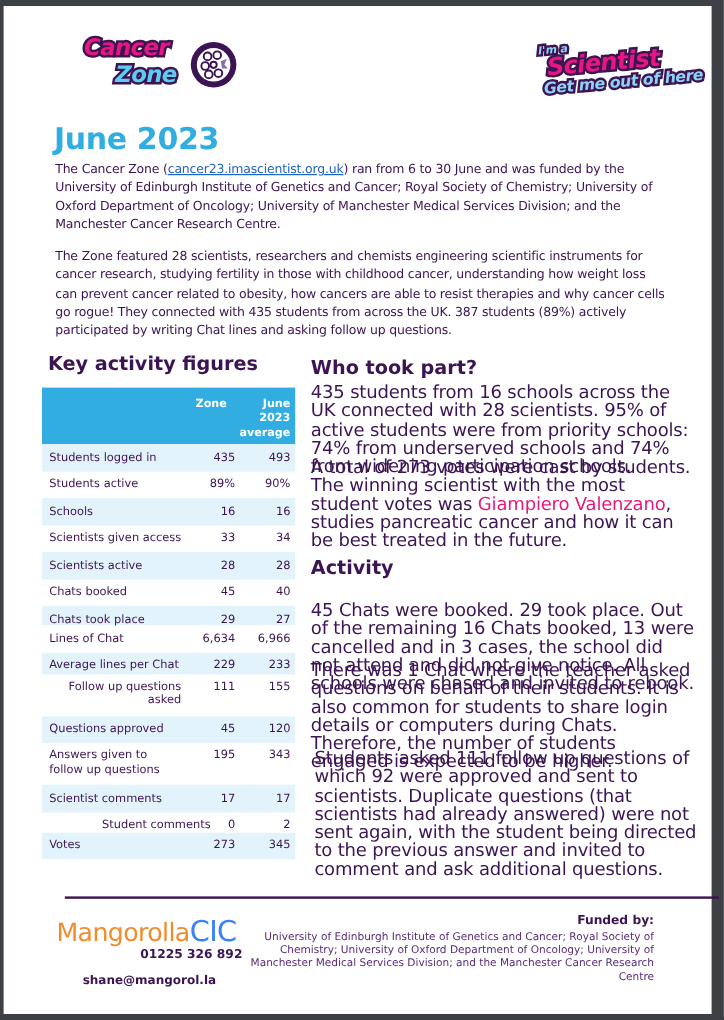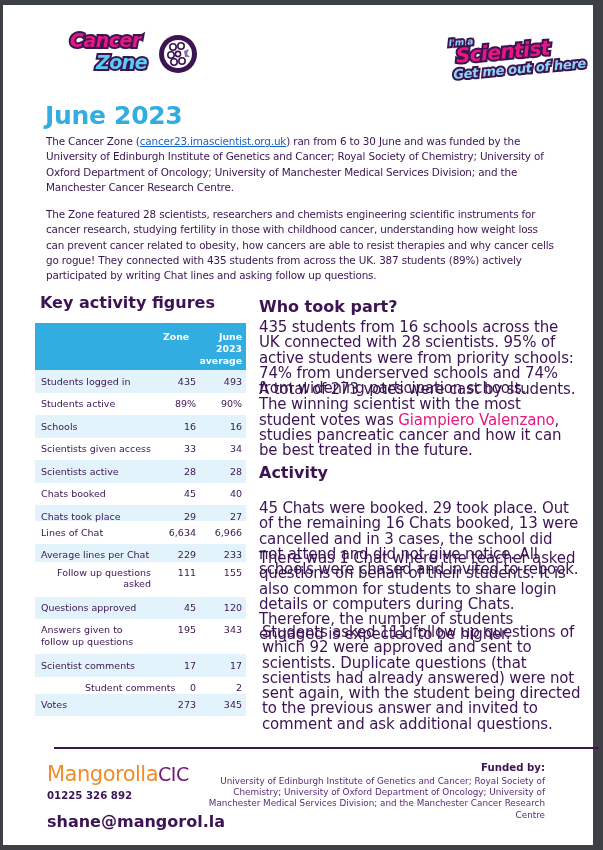--- a/index.html
+++ b/index.html
@@ -41,23 +41,23 @@
   .row .lab { position: absolute; left: 6px; line-height: 11.5px; }
   .row .v1 { position: absolute; right: 50px; }
   .row .v2 { position: absolute; right: 4px; text-align: right; }
 
   .hr { left: 51px; top: 742px; width: 545px; height: 2px; background: #3c1453; }
 
   .rhead { left: 256px; font-size: 16px; font-weight: bold; color: #3c1453; }
   .rpara { left: 256px; width: 320px; font-size: 15px; line-height: 15.3px; color: #3c1453; letter-spacing: -0.15px; }
 
   .mango { left: 44px; top: 757px; font-size: 21px; color: #f08c2c; letter-spacing: -0.5px; }
-  .mango .cic { color: #701a75; font-size: 19px; }
-  .phone { left: 44px; width: 155px; top: 785px; text-align: left; font-size: 10.2px; font-weight: bold; color: #3c1453; }
-  .email { left: 44px; width: 155px; top: 799px; text-align: center; font-size: 16px; font-weight: bold; color: #3c1453; margin-top: 8px; }
+  .mango .cic { color: #3b82f6; font-size: 24px; }
+  .phone { left: 44px; width: 155px; top: 785px; text-align: right; font-size: 10.2px; font-weight: bold; color: #3c1453; }
+  .email { left: 44px; width: 155px; top: 799px; text-align: center; font-size: 10px; font-weight: bold; color: #3c1453; margin-top: 8px; }
 
   .funded { right: 48px; top: 757px; font-size: 10.2px; font-weight: bold; color: #3c1453; text-align: right; }
   .funders { right: 48px; top: 771px; width: 345px; font-size: 8.8px; line-height: 11.2px; color: #5b2b78; text-align: right; }
 </style>
 </head>
 <body>
 
 <div class="page">
 
   <div class="abs logo-cz">

